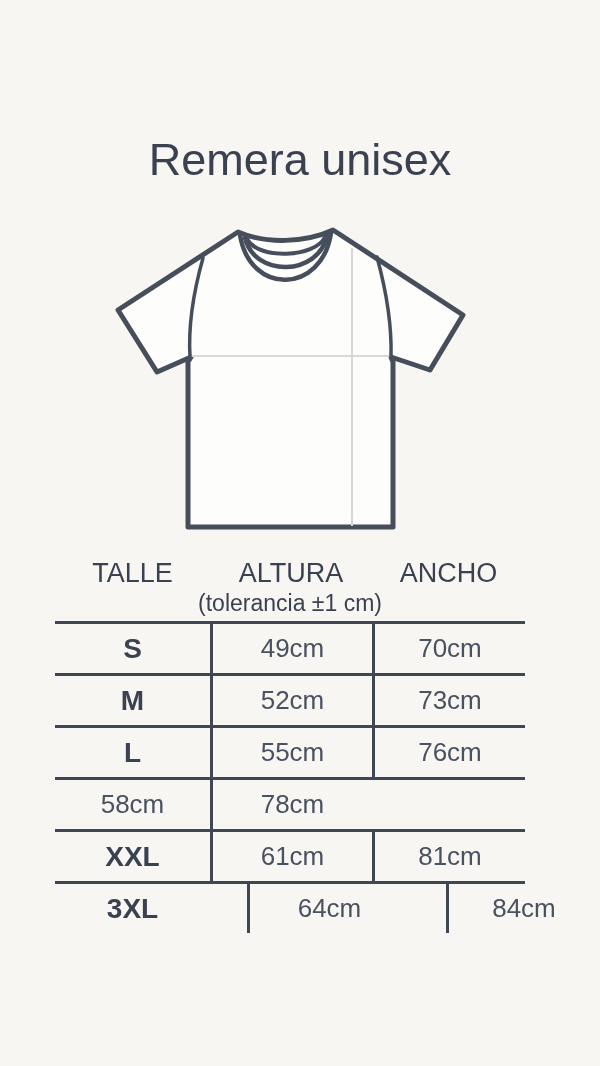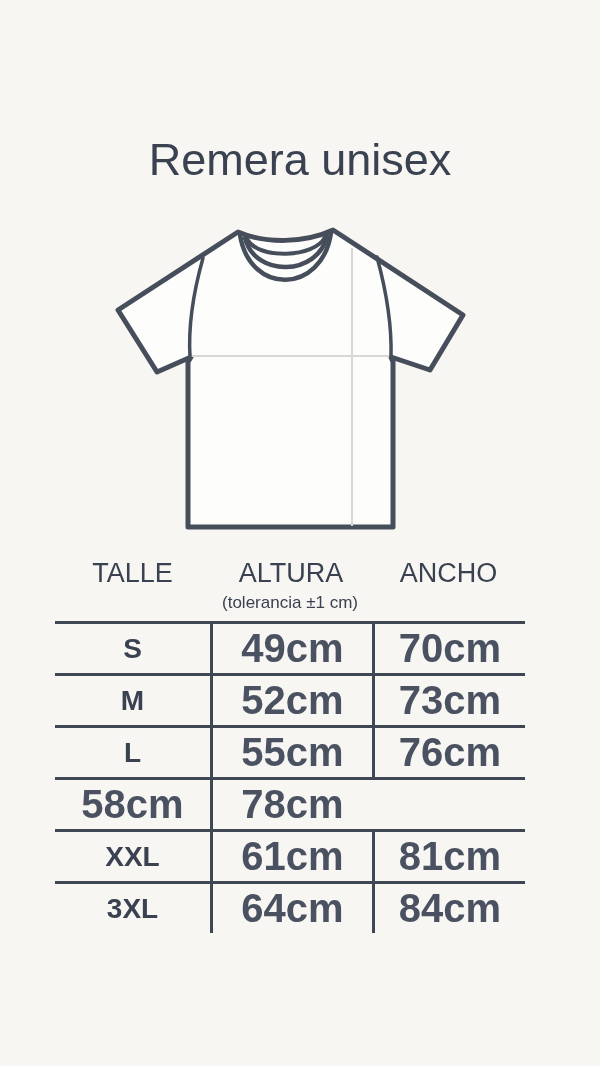--- a/index.html
+++ b/index.html
@@ -45,45 +45,44 @@
     font-size: 27px;
     line-height: 34px;
     color: var(--ink, #3a4150);
   }
   .note {
     position: absolute;
     left: 55px;
     top: 589px;
     width: 470px;
     text-align: center;
-    font-size: 17px;
+    font-size: 23px;
     line-height: 28px;
     color: var(--ink, #3a4150);
   }
   .size-table {
     position: absolute;
     left: 55px;
     top: 621px;
     width: 470px;
     border-top: 3px solid var(--line, #3f4654);
   }
   .trow {
     display: grid;
     grid-template-columns: 155px 162px 153px;
     height: 49px;
     border-bottom: 3px solid var(--line, #3f4654);
   }
-  .trow:last-child { border-bottom: none; }
+  .trow:last-child { border-bottom: none; gap: 37px; }
   .cell {
     display: flex;
     align-items: center;
     justify-content: center;
-    font-size: 40px;
+    font-size: 26px;
     color: var(--table-text, #4a5160);
-    font-weight: bold;
   }
   .cell + .cell { border-left: 3px solid var(--line, #3f4654); }
   .cell.size {
     font-weight: 700;
     font-size: 28px;
     color: var(--ink, #3a4150);
   }
 </style>
 </head>
 <body>

